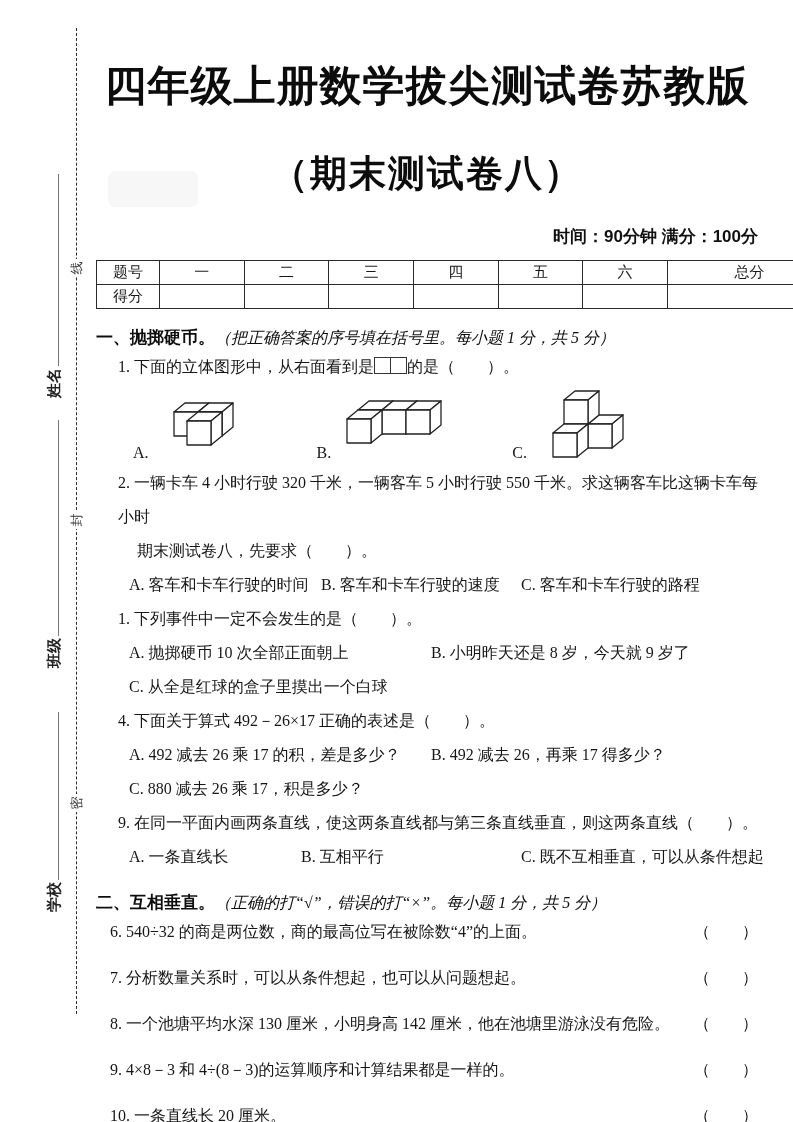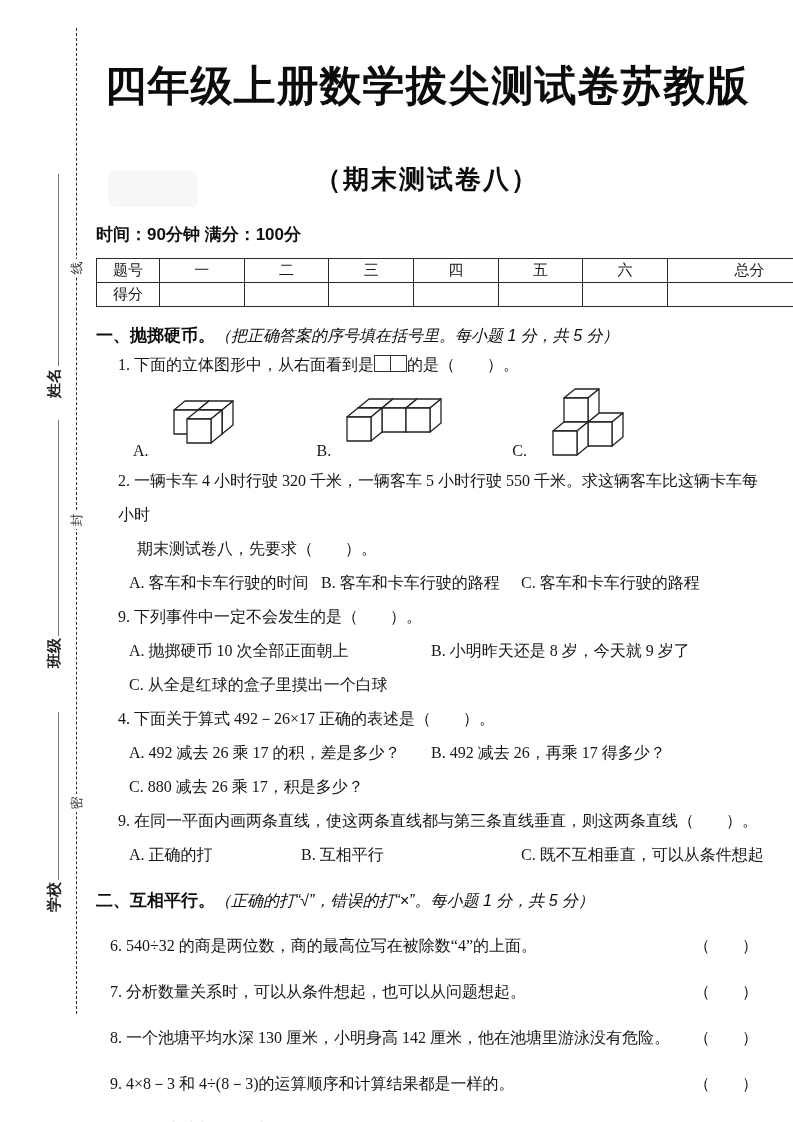--- a/index.html
+++ b/index.html
@@ -17,33 +17,33 @@
           font-size:15px;font-weight:bold;color:#222;}
   .vfield .blank{display:inline-block;border-bottom:1.5px solid #777;height:14px;
                  vertical-align:baseline;margin-left:2px;}
   .watermark{position:absolute;left:108px;top:171px;width:90px;height:36px;
              background:#f7f7f7;border-radius:7px;}
   
   #content{position:absolute;left:96px;top:0;width:662px;}
   .title{margin-top:58px;text-align:center;font-size:42px;font-weight:900;
          letter-spacing:1px;color:#0c0c0c;
          font-family:"Liberation Sans","DejaVu Sans",sans-serif;}
-  .subtitle{margin-top:48px;text-align:center;font-size:26px;font-weight:900;color:#0c0c0c;
+  .subtitle{margin-top:35px;text-align:center;font-size:37px;font-weight:900;color:#0c0c0c;
             font-family:"Liberation Sans","DejaVu Sans",sans-serif;letter-spacing:2px;}
-  .meta{margin-top:26px;font-size:17px;font-weight:bold;color:#111;
+  .meta{margin-top:26px;text-align:right;font-size:17px;font-weight:bold;color:#111;
         font-family:"Liberation Sans","DejaVu Sans",sans-serif;}
   table.score{margin-top:12px;border-collapse:collapse;width:736px;
               font-family:"Liberation Sans","DejaVu Sans",sans-serif;}
   table.score td{border:1.4px solid #2a2a2a;height:23px;text-align:center;
                  font-size:15px;color:#171717;padding:0;}
   table.score td.lab{width:62px;}
   .sec-head{margin-top:17px;font-size:17px;line-height:24px;color:#0d0d0d;
             font-family:"Liberation Sans","DejaVu Sans",sans-serif;}
   .sec-head b{font-weight:900;}
-  .sec-head .note{font-family:Liberation Sans, sans-serif;
+  .sec-head .note{font-family:Liberation Serif, serif;
                   font-style:italic;font-weight:normal;font-size:16px;margin-top:36px;}
   .q{margin-left:22px;font-size:16px;line-height:34px;}
   .q .ind{margin-left:19px;}
   .optrow{margin-left:33px;font-size:16px;line-height:34px;white-space:nowrap;}
   .opt{display:inline-block;vertical-align:top;}
   .sq{display:inline-block;width:15px;height:15px;border:1px solid #333;
       vertical-align:-2px;background:#fff;}
   .sq+.sq{margin-left:-1px;}
   .figs{display:flex;align-items:flex-end;height:74px;margin:6px 0 2px 0;}
   .fig{display:flex;align-items:flex-end;}
@@ -159,47 +159,47 @@
             <rect class="cf" x="23" y="43" width="24" height="24"></rect>
         </svg>
       </div>
     </div>
 
     <div class="q">
       <div>2. 一辆卡车 4 小时行驶 320 千米，一辆客车 5 小时行驶 550 千米。求这辆客车比这辆卡车每小时</div>
       <div class="ind">期末测试卷八，先要求（　　）。</div>
     </div>
     <div class="optrow">
-      <span class="opt" style="width:192px;">A. 客车和卡车行驶的时间</span><span class="opt" style="width:200px;">B. 客车和卡车行驶的路程</span><span class="opt">C. 客车和卡车行驶的路程</span>
-    </div>
-
-    <div class="q"><span>9. 下列事件中一定不会发生的是（　　）。</span></div>
+      <span class="opt" style="width:192px;">A. 客车和卡车行驶的时间</span><span class="opt" style="width:200px;">B. 客车和卡车行驶的速度</span><span class="opt">C. 客车和卡车行驶的路程</span>
+    </div>
+
+    <div class="q"><span>1. 下列事件中一定不会发生的是（　　）。</span></div>
     <div class="optrow">
       <span class="opt" style="width:302px;">A. 抛掷硬币 10 次全部正面朝上</span><span class="opt">B. 小明昨天还是 8 岁，今天就 9 岁了</span>
     </div>
     <div class="optrow">
       <span class="opt">C. 从全是红球的盒子里摸出一个白球</span>
     </div>
 
     <div class="q"><span>4. 下面关于算式 492－26×17 正确的表述是（　　）。</span></div>
     <div class="optrow">
       <span class="opt" style="width:302px;">A. 492 减去 26 乘 17 的积，差是多少？</span><span class="opt">B. 492 减去 26，再乘 17 得多少？</span>
     </div>
     <div class="optrow">
       <span class="opt">C. 880 减去 26 乘 17，积是多少？</span>
     </div>
 
     <div class="q"><span>9. 在同一平面内画两条直线，使这两条直线都与第三条直线垂直，则这两条直线（　　）。</span></div>
     <div class="optrow">
-      <span class="opt" style="width:172px;">A. 正确的打</span><span class="opt" style="width:220px;">B. 互相平行</span><span class="opt">C. 既不互相垂直，可以从条件想起</span>
-    </div>
-
-    <div class="sec-head"><b>二、互相平行。</b><span class="note">（正确的打“√”，错误的打“×”。每小题 1 分，共 5 分）</span></div>
-
-    <div class="judge" style="margin-top:16px;">
+      <span class="opt" style="width:172px;">A. 一条直线长</span><span class="opt" style="width:220px;">B. 互相平行</span><span class="opt">C. 既不互相垂直，可以从条件想起</span>
+    </div>
+
+    <div class="sec-head"><b>二、互相垂直。</b><span class="note">（正确的打“√”，错误的打“×”。每小题 1 分，共 5 分）</span></div>
+
+    <div class="judge" style="margin-top:0;">
       <span>6. 540÷32 的商是两位数，商的最高位写在被除数“4”的上面。</span>
         <span class="br">（　　）</span>
     </div>
     <div class="judge">
       <span>7. 分析数量关系时，可以从条件想起，也可以从问题想起。</span>
         <span class="br">（　　）</span>
     </div>
     <div class="judge">
       <span>8. 一个池塘平均水深 130 厘米，小明身高 142 厘米，他在池塘里游泳没有危险。</span>
         <span class="br">（　　）</span>

